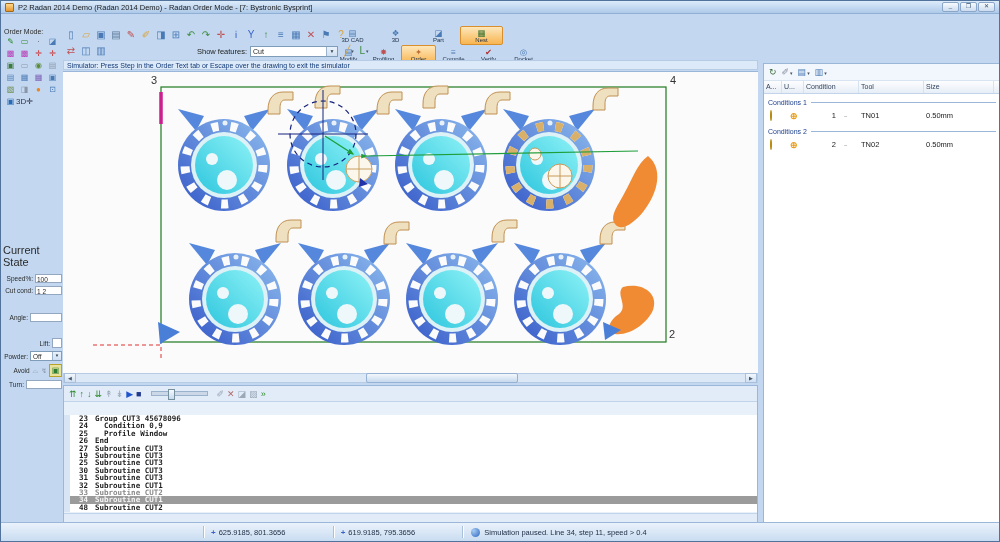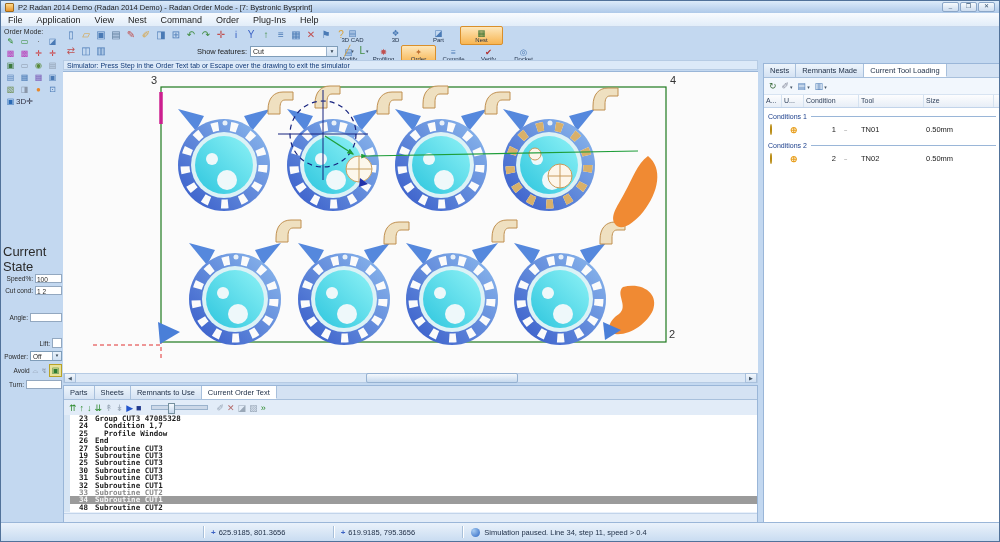--- a/index.html
+++ b/index.html
@@ -29,21 +29,21 @@
   .wf-btn .ico{font-size:8.5px;line-height:8px;}
   .wf-btn.active{background:linear-gradient(#fde7bb,#f8b551);border-color:#d98f2b;}
   
   .msgbar{position:absolute;top:59px;left:62px;width:695px;height:10px;background:#dcе9f8;background-color:#dce9f8;border:1px solid #b6cbe4;font-size:7px;color:#123a77;display:flex;align-items:center;padding:0 3px;box-sizing:border-box;}
   
   .sidebar{position:absolute;top:25px;left:0;width:62px;bottom:18px;font-size:7px;color:#2a2a2a;}
   .mode-label{padding:2px 0 1px 3px;font-size:7px;}
   .mode-grid{display:grid;grid-template-columns:repeat(4,14px);gap:1px 0;padding-left:3px;}
   .mg{width:13px;height:11px;display:flex;align-items:center;justify-content:center;font-size:8px;}
   .cs{position:absolute;top:218px;left:0;width:62px;}
-  .cs-title{font-size:13px;padding-left:2px;margin-bottom:0;}
+  .cs-title{font-size:11px;padding-left:2px;margin-bottom:6px;}
   .cs-row{display:flex;align-items:center;justify-content:flex-end;gap:2px;margin:0 1px 3px 0;}
   .cs-label{font-size:6.5px;white-space:nowrap;}
   .cs-input{width:27px;height:9px;background:#fff;border:1px solid #93a8c0;font-size:6.5px;line-height:9px;padding-left:1px;box-sizing:border-box;}
   .cs-check{width:8px;height:8px;background:#fff;border:1px solid #93a8c0;}
   .combo-s{width:32px;height:10px;border:1px solid #7f9db9;background:#fff;font-size:6.5px;display:flex;align-items:center;padding-left:2px;box-sizing:border-box;}
   .combo-s .arrow{margin-left:auto;width:8px;height:8px;background:linear-gradient(#eaf2fb,#cfe0f2);border-left:1px solid #9ab2cc;font-size:4.5px;text-align:center;line-height:8px;color:#345;}
   .avoid-ico{font-size:7px;color:#8a96a8;margin-left:1px;}
   .avoid-btn{width:11px;height:11px;border:1px solid #b8a227;background:#e8e29a;display:flex;align-items:center;justify-content:center;color:#2e7d32;font-size:8px;}
   
   .canvas{position:absolute;left:62px;top:70px;width:695px;height:302px;background:#fbfbfb;border-top:1px solid #9ab6d8;box-sizing:border-box;}
@@ -98,31 +98,20 @@
     <span class="win-icon"></span>
     <span>P2 Radan 2014 Demo (Radan 2014 Demo) - Radan Order Mode - [7: Bystronic Bysprint]</span>
     <span class="win-controls">
 
     <span class="win-btn">_</span>
         <span class="win-btn">❐</span>
         <span class="win-btn">✕</span>
       </span>
   </div>
 
-  <div class="menubar">
-
-  <span class="menu-item">File</span>
-      <span class="menu-item">Application</span>
-      <span class="menu-item">View</span>
-      <span class="menu-item">Nest</span>
-      <span class="menu-item">Command</span>
-      <span class="menu-item">Order</span>
-      <span class="menu-item">Plug-Ins</span>
-      <span class="menu-item">Help</span>
-    </div>
 
   <div class="tb1">
 
   <span class="tbi" style="color: rgb(74, 122, 181);">▯</span>
       <span class="tbi" style="color: rgb(217, 162, 60);">▱</span>
       <span class="tbi" style="color: rgb(74, 122, 181);">▣</span>
       <span class="tbi" style="color: rgb(90, 122, 154);">▤</span>
       <span class="tbi" style="color: rgb(192, 80, 80);">✎</span>
       <span class="tbi" style="color: rgb(217, 162, 60);">✐</span>
       <span class="tbi" style="color: rgb(74, 122, 181);">◨</span>
@@ -368,27 +357,20 @@
     </svg>
   </div>
 
   <div class="hscroll">
     <span class="scroll-arrow">◀</span>
     <span class="scroll-thumb"></span>
     <span class="scroll-arrow" style="margin-left:auto">▶</span>
   </div>
 
   <div class="bpanel">
-    <div class="tabs">
-
-    <span class="tab">Parts</span>
-        <span class="tab">Sheets</span>
-        <span class="tab">Remnants to Use</span>
-        <span class="tab active">Current Order Text</span>
-      </div>
     <div class="btb">
       <span style="display:flex;gap:3px">
 
       <span class="btbi" style="color: rgb(46, 139, 46);">⇈</span>
           <span class="btbi" style="color: rgb(46, 139, 46);">↑</span>
           <span class="btbi" style="color: rgb(46, 139, 46);">↓</span>
           <span class="btbi" style="color: rgb(46, 139, 46);">⇊</span>
           <span class="btbi" style="color: rgb(154, 168, 184);">↟</span>
           <span class="btbi" style="color: rgb(154, 168, 184);">↡</span>
           <span class="btbi" style="color: rgb(34, 85, 204);">▶</span>
@@ -403,26 +385,26 @@
           <span class="btbi" style="color: rgb(179, 107, 107);">✕</span>
           <span class="btbi" style="color: rgb(154, 168, 184);">◪</span>
           <span class="btbi" style="color: rgb(154, 168, 184);">▨</span>
           <span class="btbi" style="color: rgb(46, 139, 46);">»</span>
         </span>
     </div>
     <div class="code">
 
         <div class="code-line">
           <span class="ln">23</span>
-          <span class="ct">Group CUT3 47085328</span>
+          <span class="ct">Group CUT3 45678096</span>
         </div>
 
         <div class="code-line">
           <span class="ln">24</span>
-          <span class="ct">  Condition 1,7</span>
+          <span class="ct">  Condition 0,9</span>
         </div>
 
         <div class="code-line">
           <span class="ln">25</span>
           <span class="ct">  Profile Window</span>
         </div>
 
         <div class="code-line">
           <span class="ln">26</span>
           <span class="ct">End</span>
@@ -472,26 +454,20 @@
           <span class="ln">48</span>
           <span class="ct">Subroutine CUT2</span>
         </div>
       </div>
     <div class="bscroll"></div>
   </div>
 
   <div class="splitter"></div>
 
   <div class="rpanel">
-    <div class="tabs">
-
-    <span class="tab">Nests</span>
-        <span class="tab">Remnants Made</span>
-        <span class="tab active">Current Tool Loading</span>
-      </div>
     <div class="rtb">
 
     <span class="rtbi" style="color: rgb(58, 107, 58);">↻</span>
         <span class="rtbi has-dd" style="color: rgb(138, 143, 160);">✐</span>
         <span class="rtbi has-dd" style="color: rgb(74, 122, 181);">▤</span>
         <span class="rtbi has-dd" style="color: rgb(74, 122, 181);">▥</span>
       </div>
     <div class="rhead">
       <span class="c-a">A...</span>
       <span class="c-u">U...</span>

